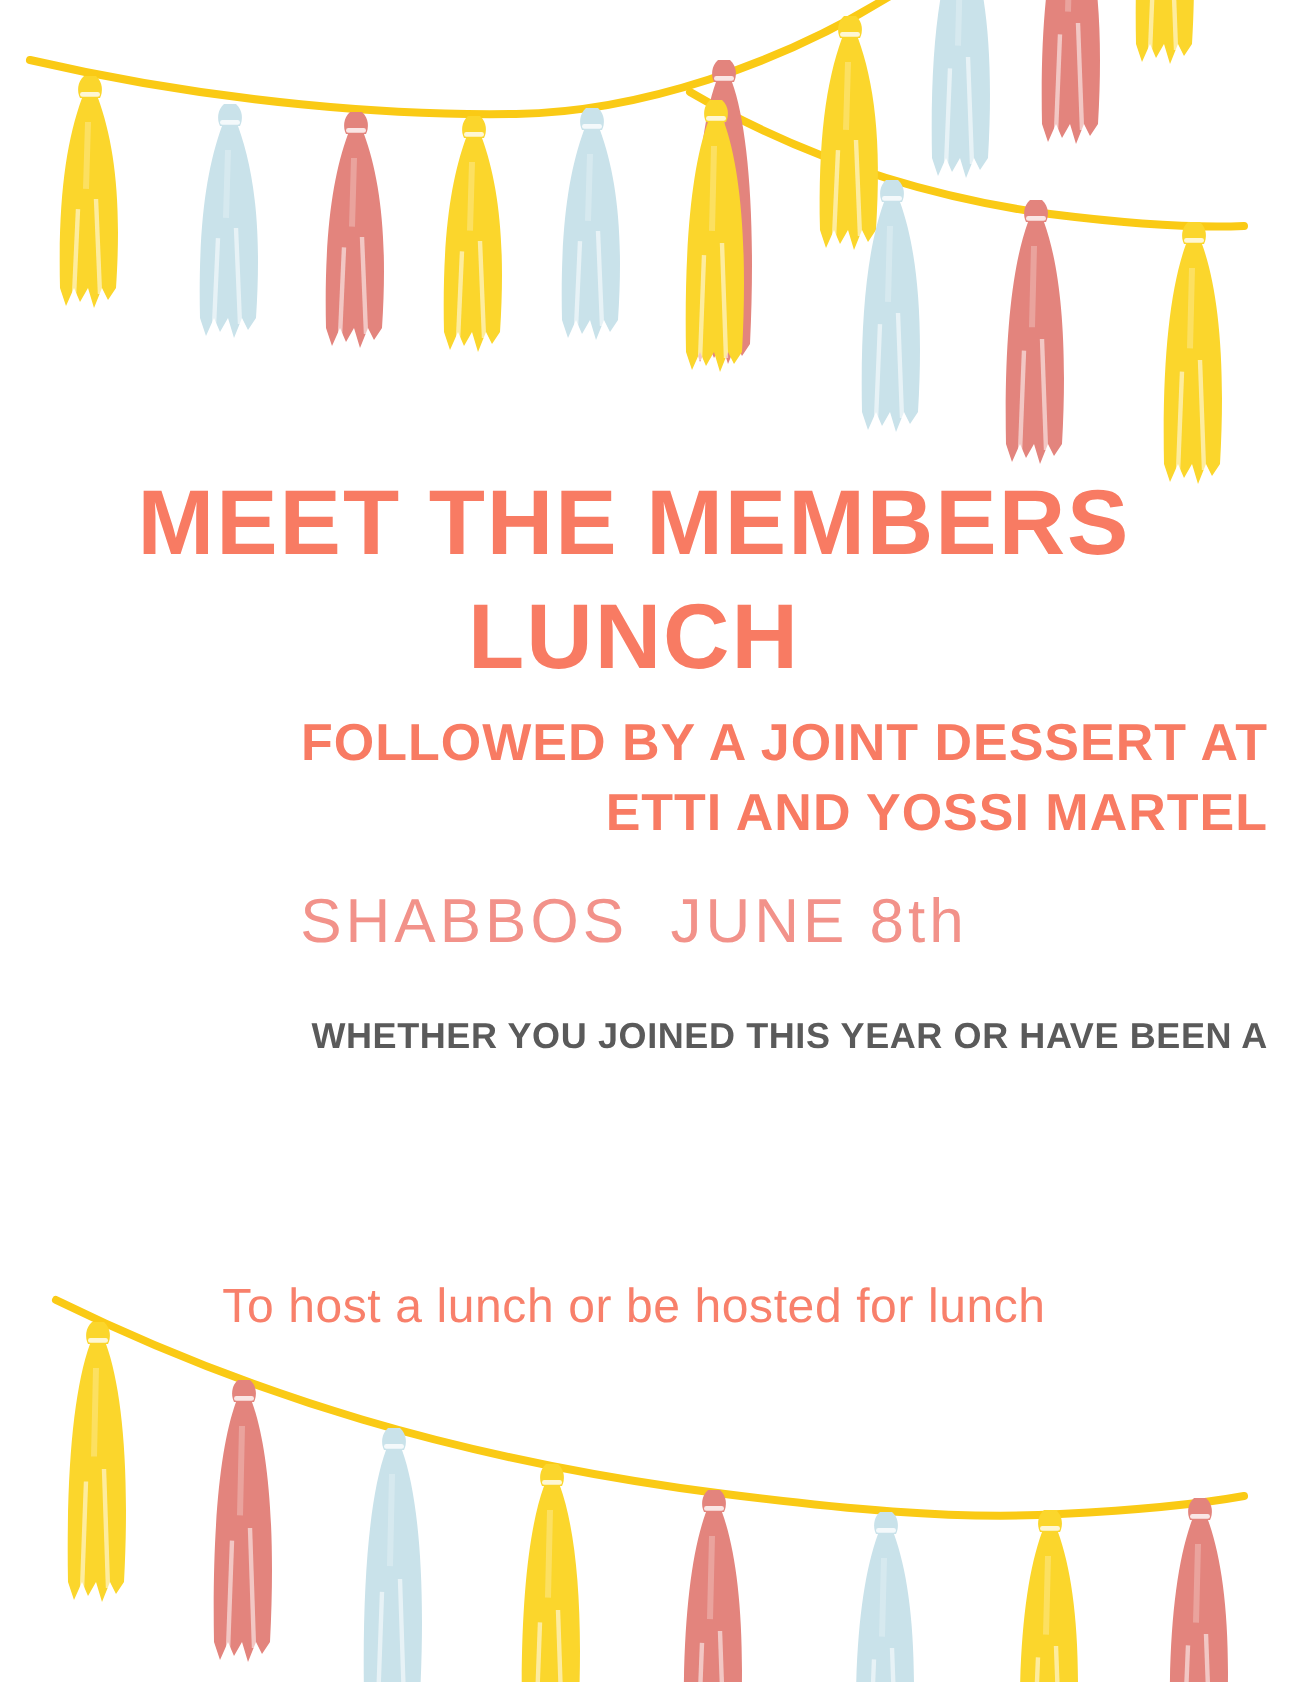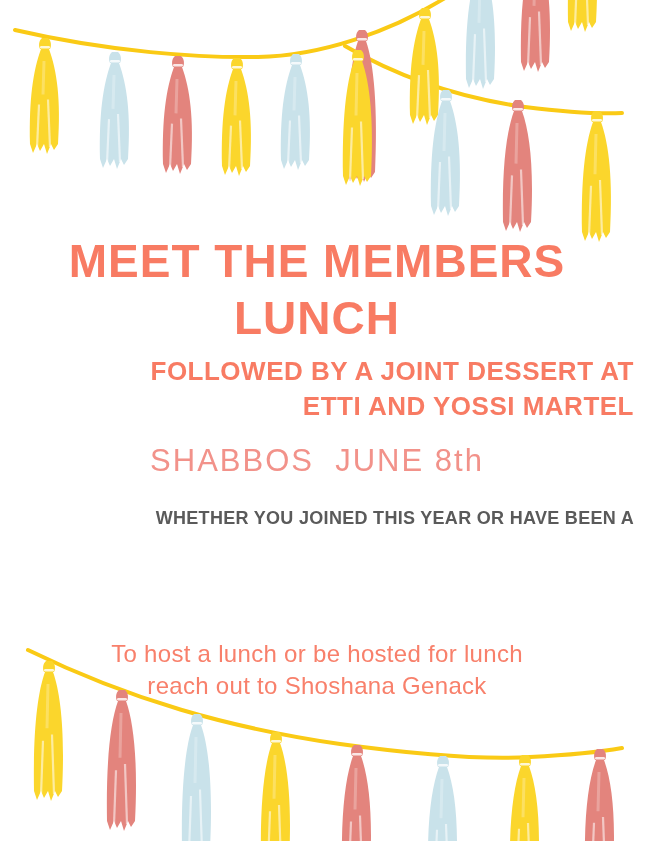--- a/index.html
+++ b/index.html
@@ -240,16 +240,15 @@
   </div>
 
   <div class="txt date-line" style="color: rgb(242, 146, 138);">SHABBOS  JUNE 8th</div>
 
   <div class="txt body-text" style="color: rgb(90, 90, 90);">
     <div>WHETHER YOU JOINED THIS YEAR OR HAVE BEEN A</div>
   </div>
 
   <div class="txt contact" style="color: rgb(248, 128, 107);">
     <div>To host a lunch or be hosted for lunch</div>
-    <div>reach out to Shoshana Genack</div>
   </div>
 
 </div>
 
 </body></html>

